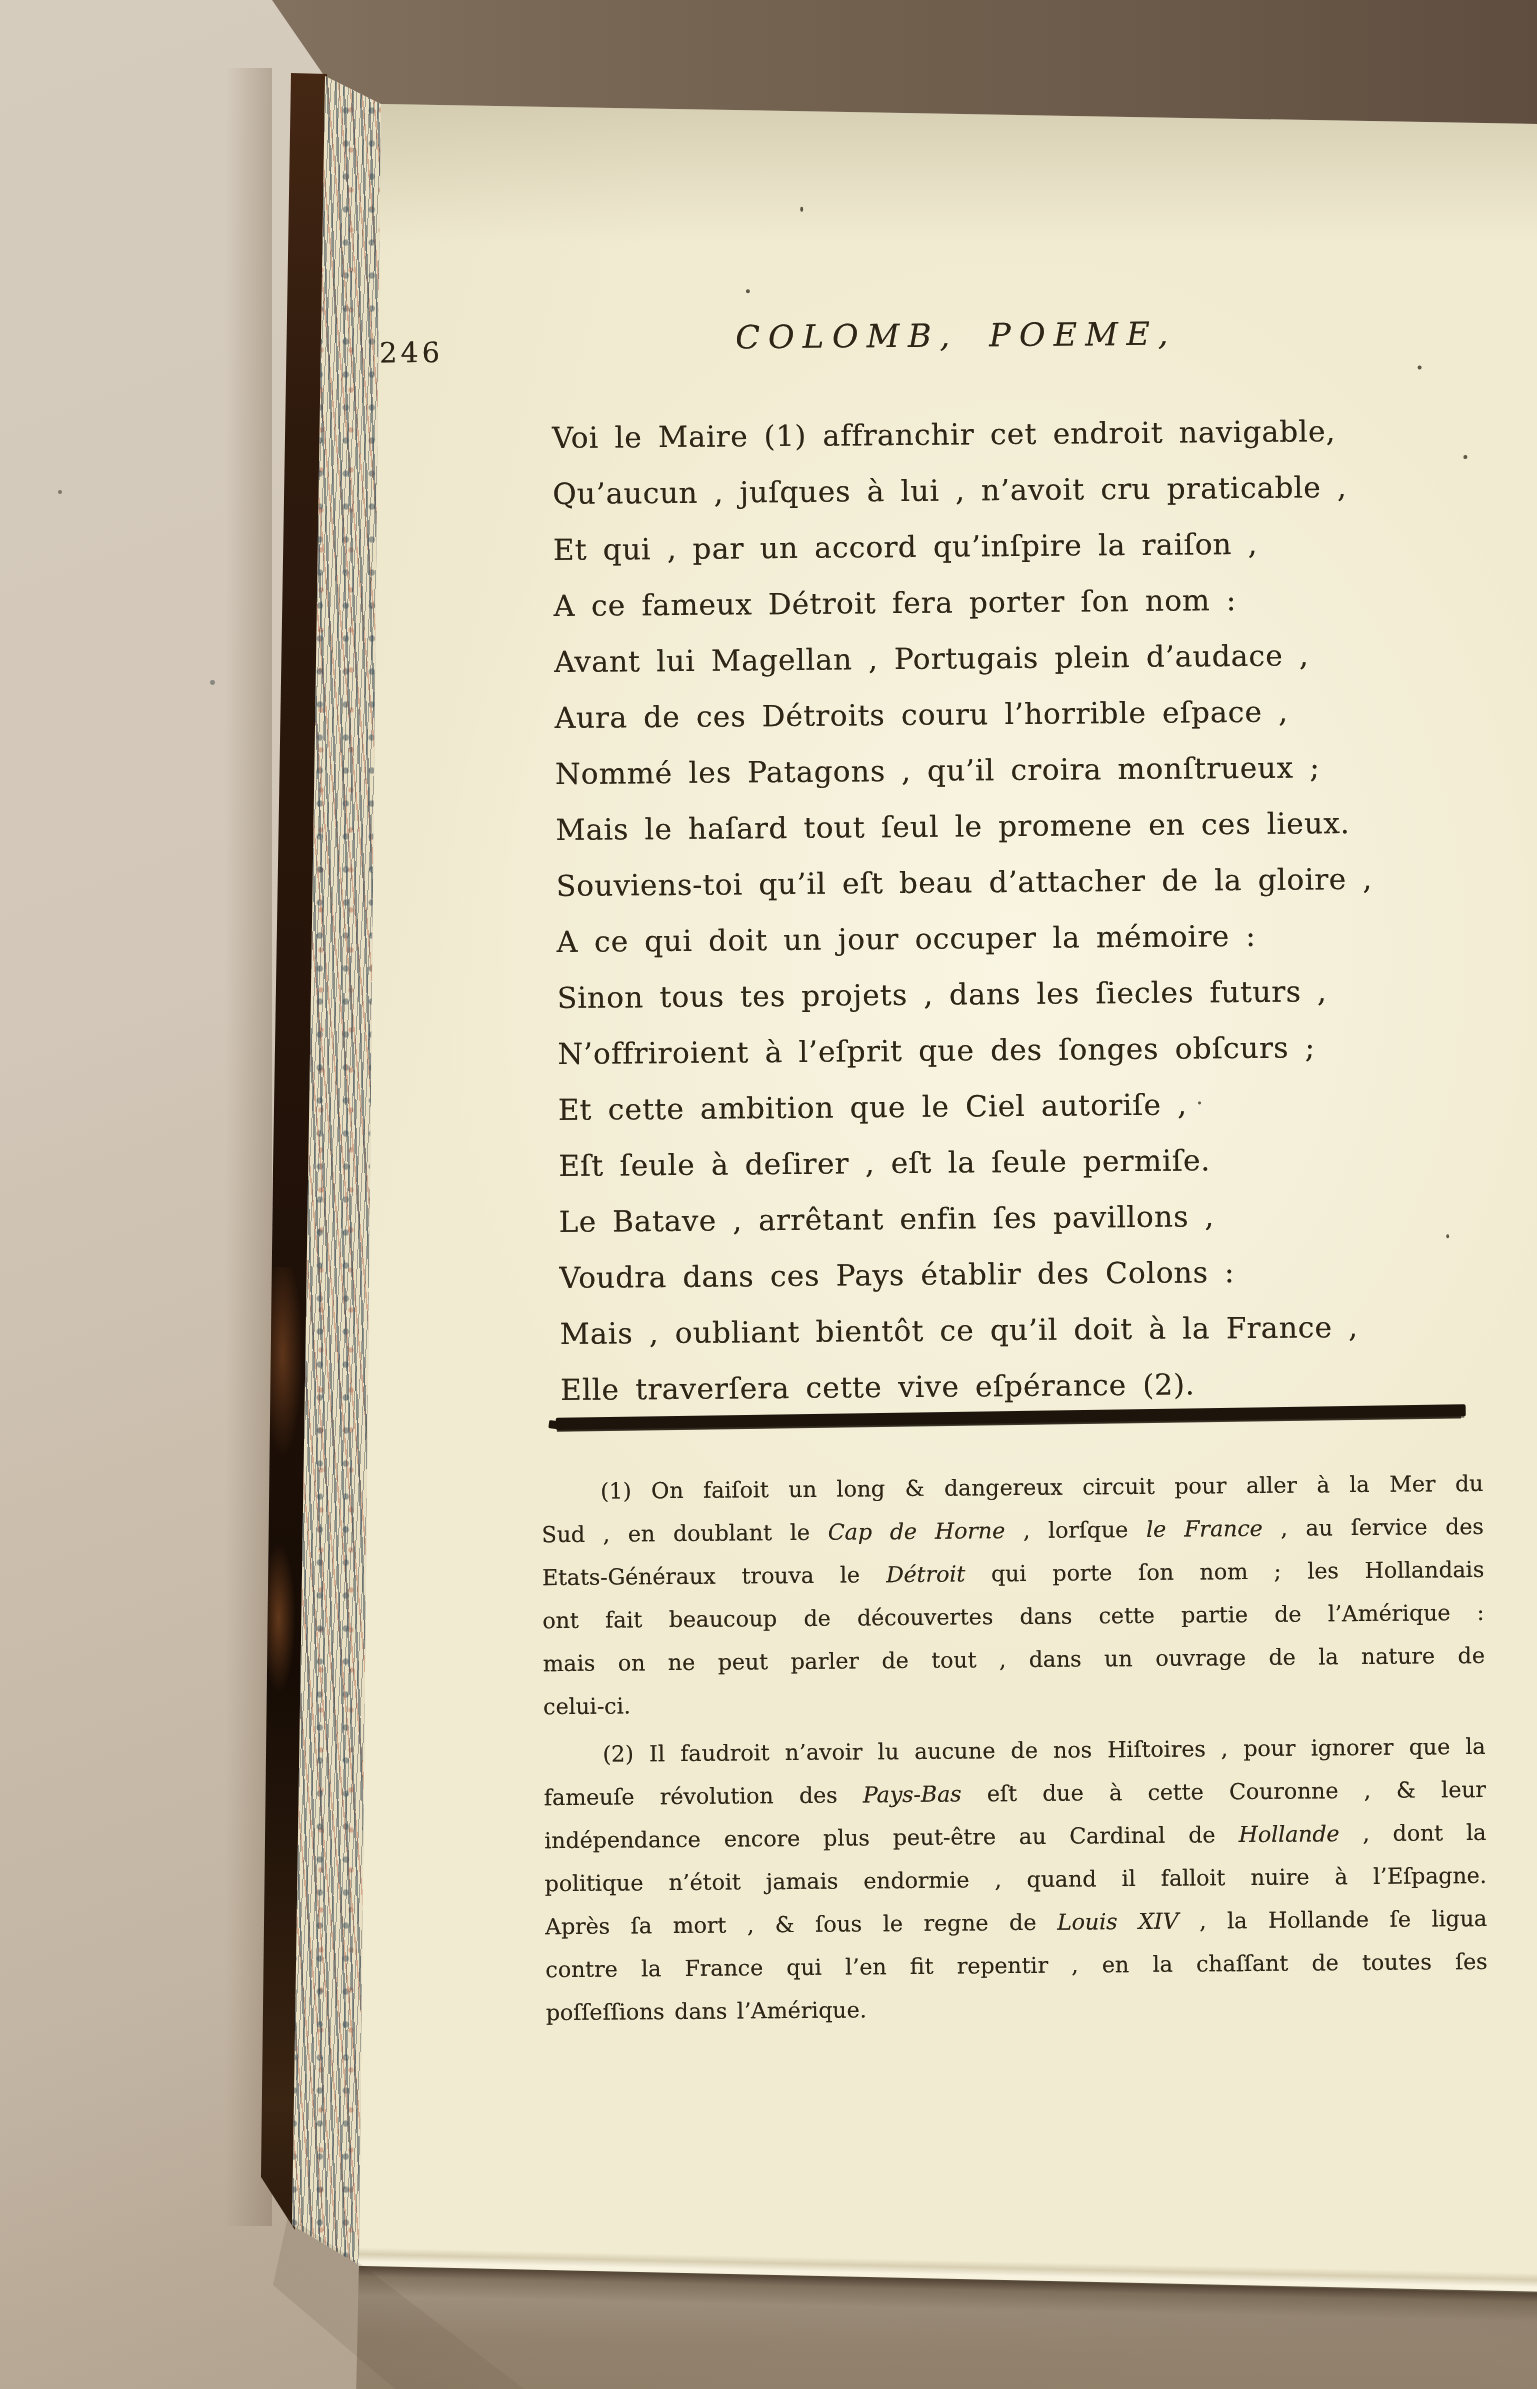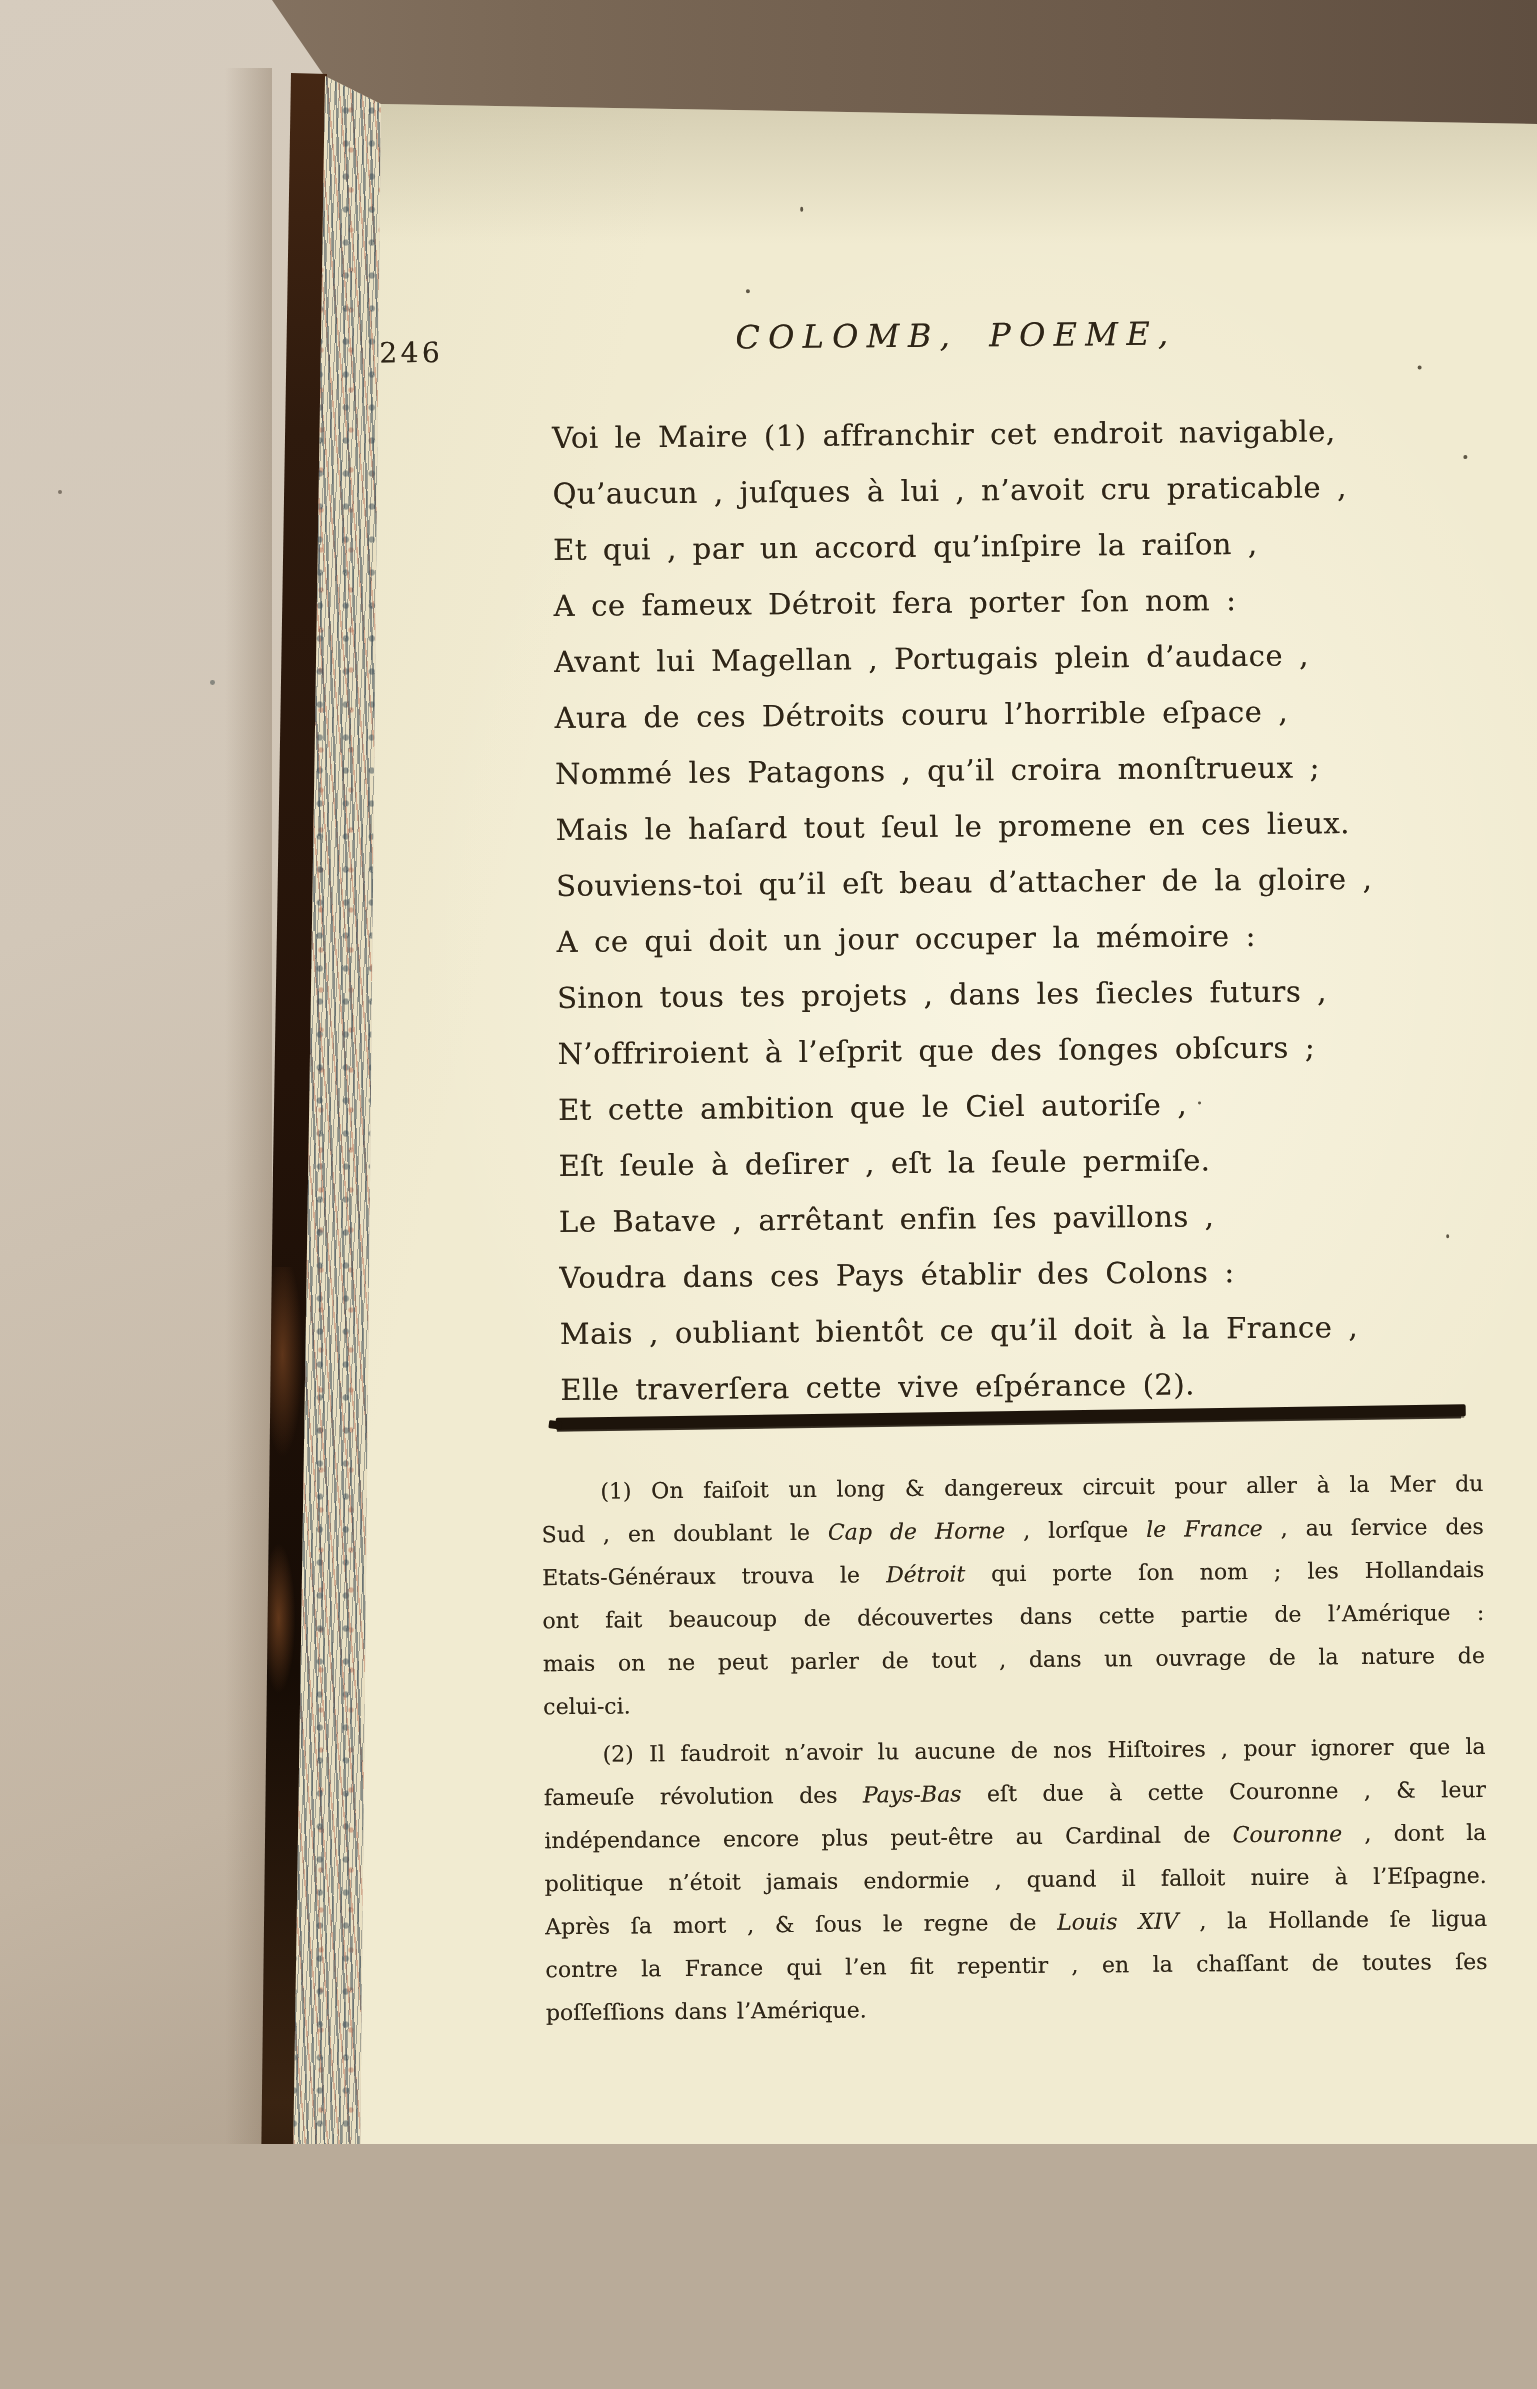--- a/index.html
+++ b/index.html
@@ -2,21 +2,21 @@
 <html style="--backdrop: #d3c8b8; --desk_top: #6b5949; --desk_bottom: #93836e; --paper: #f1ebd1; --ink: #2e2517; --leather_dark: #241309; --leather_light: #4a2a15; --marble_base: #e9e0c3; --marble_vein: #3c4c57; --marble_speck: #bf7a5f;font-size:7.8px"><head>
 <meta charset="utf-8">
 <style>
   :root{
     --backdrop:#d3c8b8; --desk_top:#6b5949; --desk_bottom:#93836e;
     --paper:#f1ebd1; --ink:#2e2517; --leather_dark:#241309; --leather_light:#4a2a15;
     --marble_base:#e9e0c3; --marble_vein:#3c4c57; --marble_speck:#bf7a5f;
   }
   html,body{margin:0;padding:0;}
   body{width:1538px;height:2389px;background:#b9ab99;font-family:"DejaVu Serif","Liberation Serif",serif;}
-  .photo{position:relative;width:1538px;height:2144px;overflow:hidden;
+  .photo{position:relative;width:1538px;height:2389px;overflow:hidden;
     background:linear-gradient(160deg,#d6ccbe 0%,#d2c7b8 35%,#c3b5a3 70%,#a2927f 100%);}
 
   
   .desk-top{position:absolute;left:0;top:0;width:1538px;height:146px;
     background:linear-gradient(to right,#8c7a69 0%,#7a6856 35%,var(--desk_top) 75%,#5f4e40 100%);
     clip-path:polygon(272px 0px,1538px 0px,1538px 131px,381px 108px,325px 77px);}
 
   
   .desk-bottom{position:absolute;left:359px;top:2262px;width:1267px;height:205px;
     transform:rotate(1.25deg);transform-origin:left top;
@@ -129,21 +129,21 @@
         <div class="fn-line"><span>(1) On faiſoit un long &amp; dangereux circuit pour aller à la Mer du</span></div>
         <div class="fn-line"><span>Sud , en doublant le </span><span class="it">Cap de Horne</span><span> , lorſque </span><span class="it">le France</span><span> , au ſervice des</span></div>
         <div class="fn-line"><span>Etats-Généraux trouva le </span><span class="it">Détroit</span><span> qui porte ſon nom ; les Hollandais</span></div>
         <div class="fn-line"><span>ont fait beaucoup de découvertes dans cette partie de l’Amérique :</span></div>
         <div class="fn-line"><span>mais on ne peut parler de tout , dans un ouvrage de la nature de</span></div>
         <div class="fn-line"><span>celui-ci.</span></div>
       </div>
     <div class="footnote fn-2">
         <div class="fn-line"><span>(2) Il faudroit n’avoir lu aucune de nos Hiſtoires , pour ignorer que la</span></div>
         <div class="fn-line"><span>fameuſe révolution des </span><span class="it">Pays-Bas</span><span> eſt due à cette Couronne , &amp; leur</span></div>
-        <div class="fn-line"><span>indépendance encore plus peut-être au Cardinal de </span><span class="it">Couronne</span><span> , dont la</span></div>
+        <div class="fn-line"><span>indépendance encore plus peut-être au Cardinal de </span><span class="it">Hollande</span><span> , dont la</span></div>
         <div class="fn-line"><span>politique n’étoit jamais endormie , quand il falloit nuire à l’Eſpagne.</span></div>
         <div class="fn-line"><span>Après ſa mort , &amp; ſous le regne de </span><span class="it">Louis XIV</span><span> , la Hollande ſe ligua</span></div>
         <div class="fn-line"><span>contre la France qui l’en fit repentir , en la chaſſant de toutes ſes</span></div>
         <div class="fn-line"><span>poſſeſſions dans l’Amérique.</span></div>
       </div>
 
     <span class="speck" style="left:754px;top:291px;width:4.4px;height:4.4px;"></span>
     <span class="speck" style="left:809px;top:209px;width:3.4px;height:5.4px;"></span>
     <span class="speck" style="left:1425px;top:373px;width:3.9px;height:3.9px;"></span>
     <span class="speck" style="left:1470px;top:463px;width:3.9px;height:3.9px;"></span>

